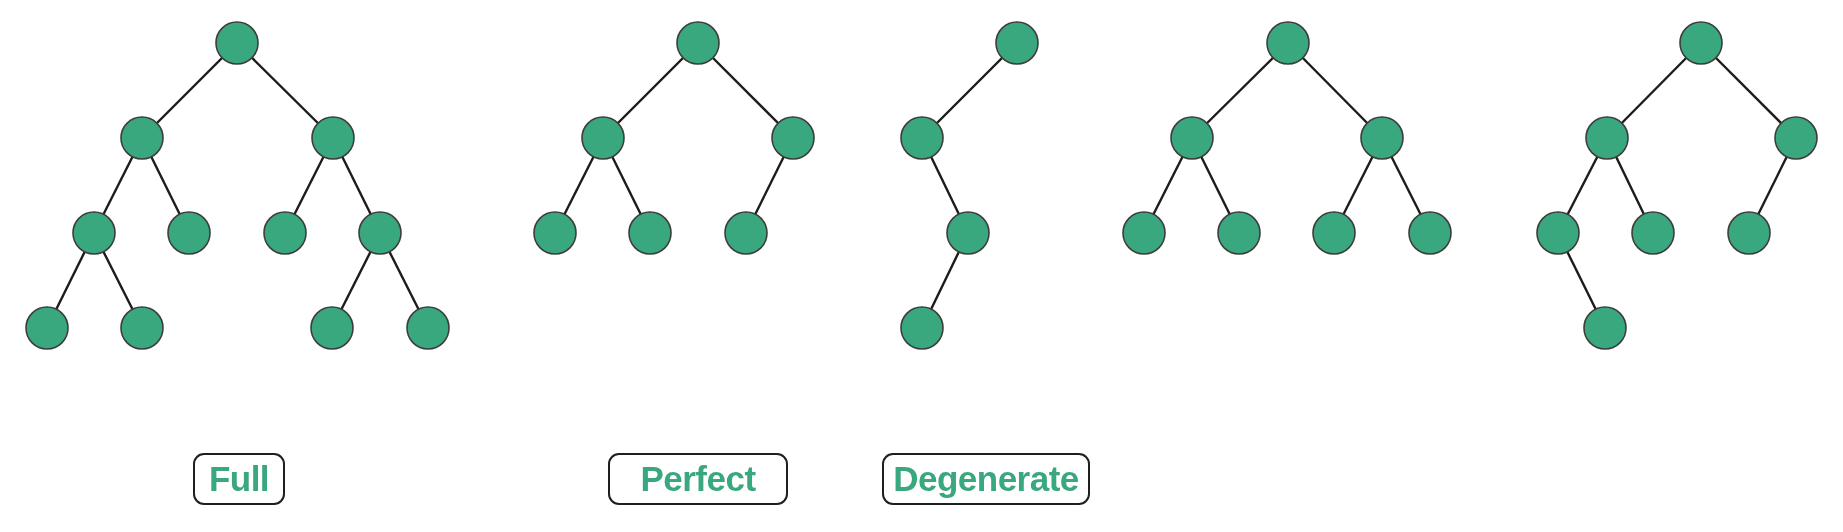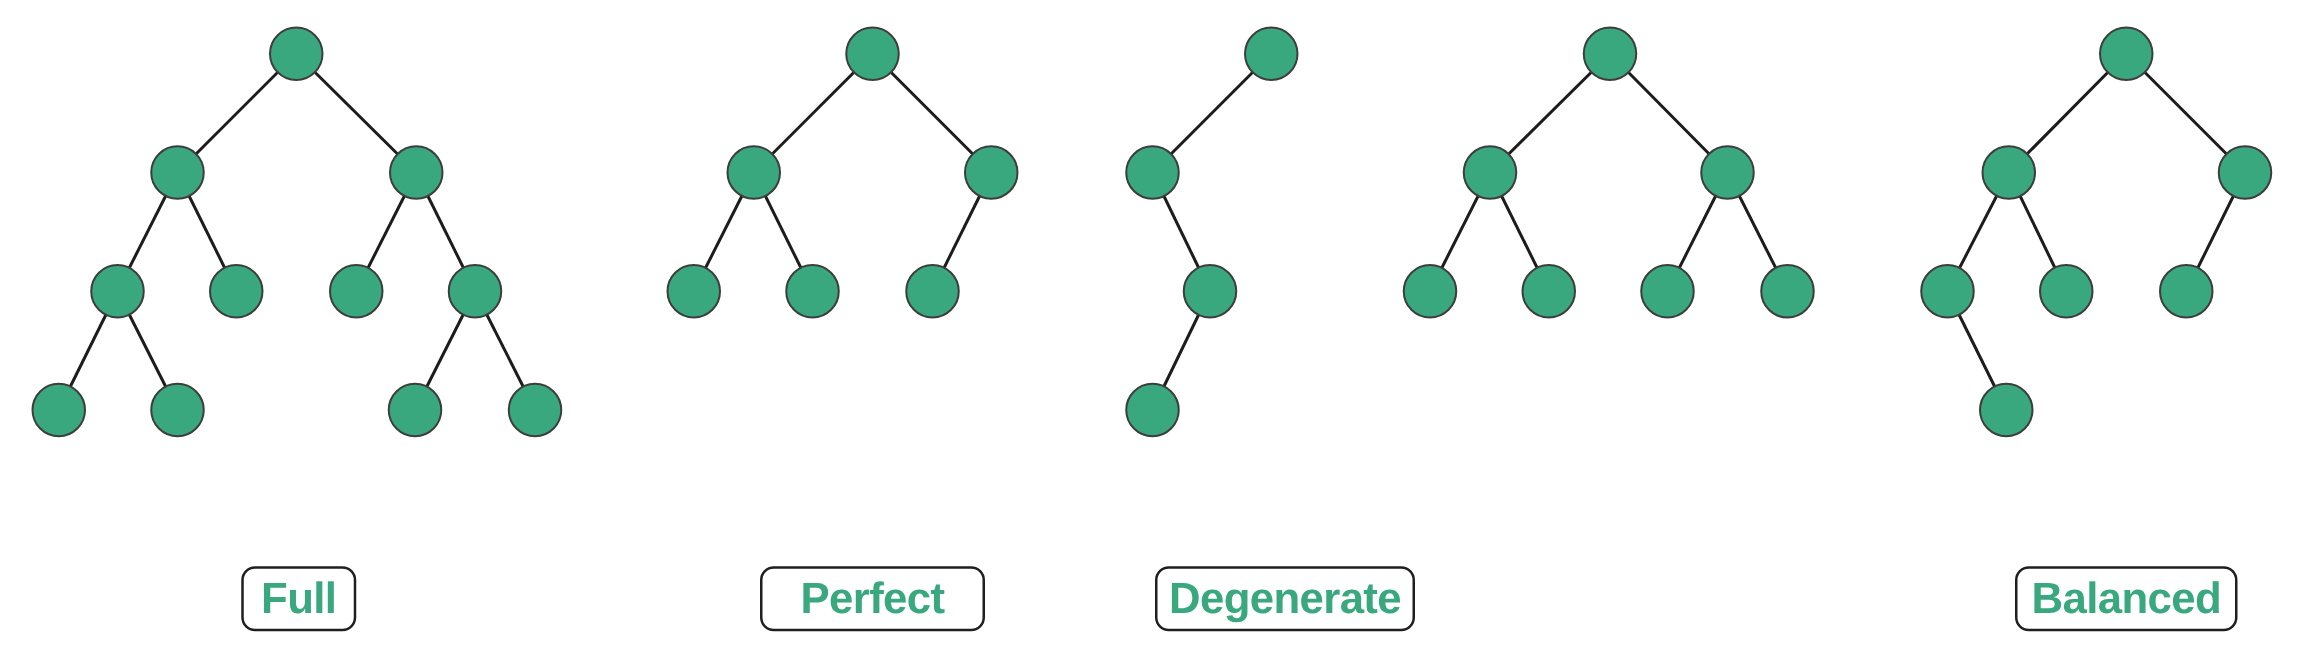--- a/index.html
+++ b/index.html
@@ -115,15 +115,14 @@
         <circle cx="1796" cy="138" r="21" fill="#3aa87e" stroke="#3d3d3d" stroke-width="1.6"></circle>
         <circle cx="1558" cy="233" r="21" fill="#3aa87e" stroke="#3d3d3d" stroke-width="1.6"></circle>
         <circle cx="1653" cy="233" r="21" fill="#3aa87e" stroke="#3d3d3d" stroke-width="1.6"></circle>
         <circle cx="1749" cy="233" r="21" fill="#3aa87e" stroke="#3d3d3d" stroke-width="1.6"></circle>
         <circle cx="1605" cy="328" r="21" fill="#3aa87e" stroke="#3d3d3d" stroke-width="1.6"></circle>
       </g>
     </svg>
 
   <div class="tree-label" style="left: 193px; top: 453px; width: 92px; height: 52px; color: rgb(58, 168, 126); border-color: rgb(31, 31, 31); background: rgb(255, 255, 255);">Full</div>
   <div class="tree-label" style="left: 608px; top: 453px; width: 180px; height: 52px; color: rgb(58, 168, 126); border-color: rgb(31, 31, 31); background: rgb(255, 255, 255);">Perfect</div>
-  <div class="tree-label" style="left: 882px; top: 453px; width: 208px; height: 52px; color: rgb(58, 168, 126); border-color: rgb(31, 31, 31); background: rgb(255, 255, 255); margin-left: 42px;">Degenerate</div>
-  <div class="tree-label" style="left: 1612px; top: 453px; width: 178px; height: 52px; color: rgb(58, 168, 126); border-color: rgb(31, 31, 31); background: rgb(255, 255, 255);">Balanced</div>
+  <div class="tree-label" style="left: 882px; top: 453px; width: 208px; height: 52px; color: rgb(58, 168, 126); border-color: rgb(31, 31, 31); background: rgb(255, 255, 255);">Degenerate</div>
 </div>
 
 </body></html>

